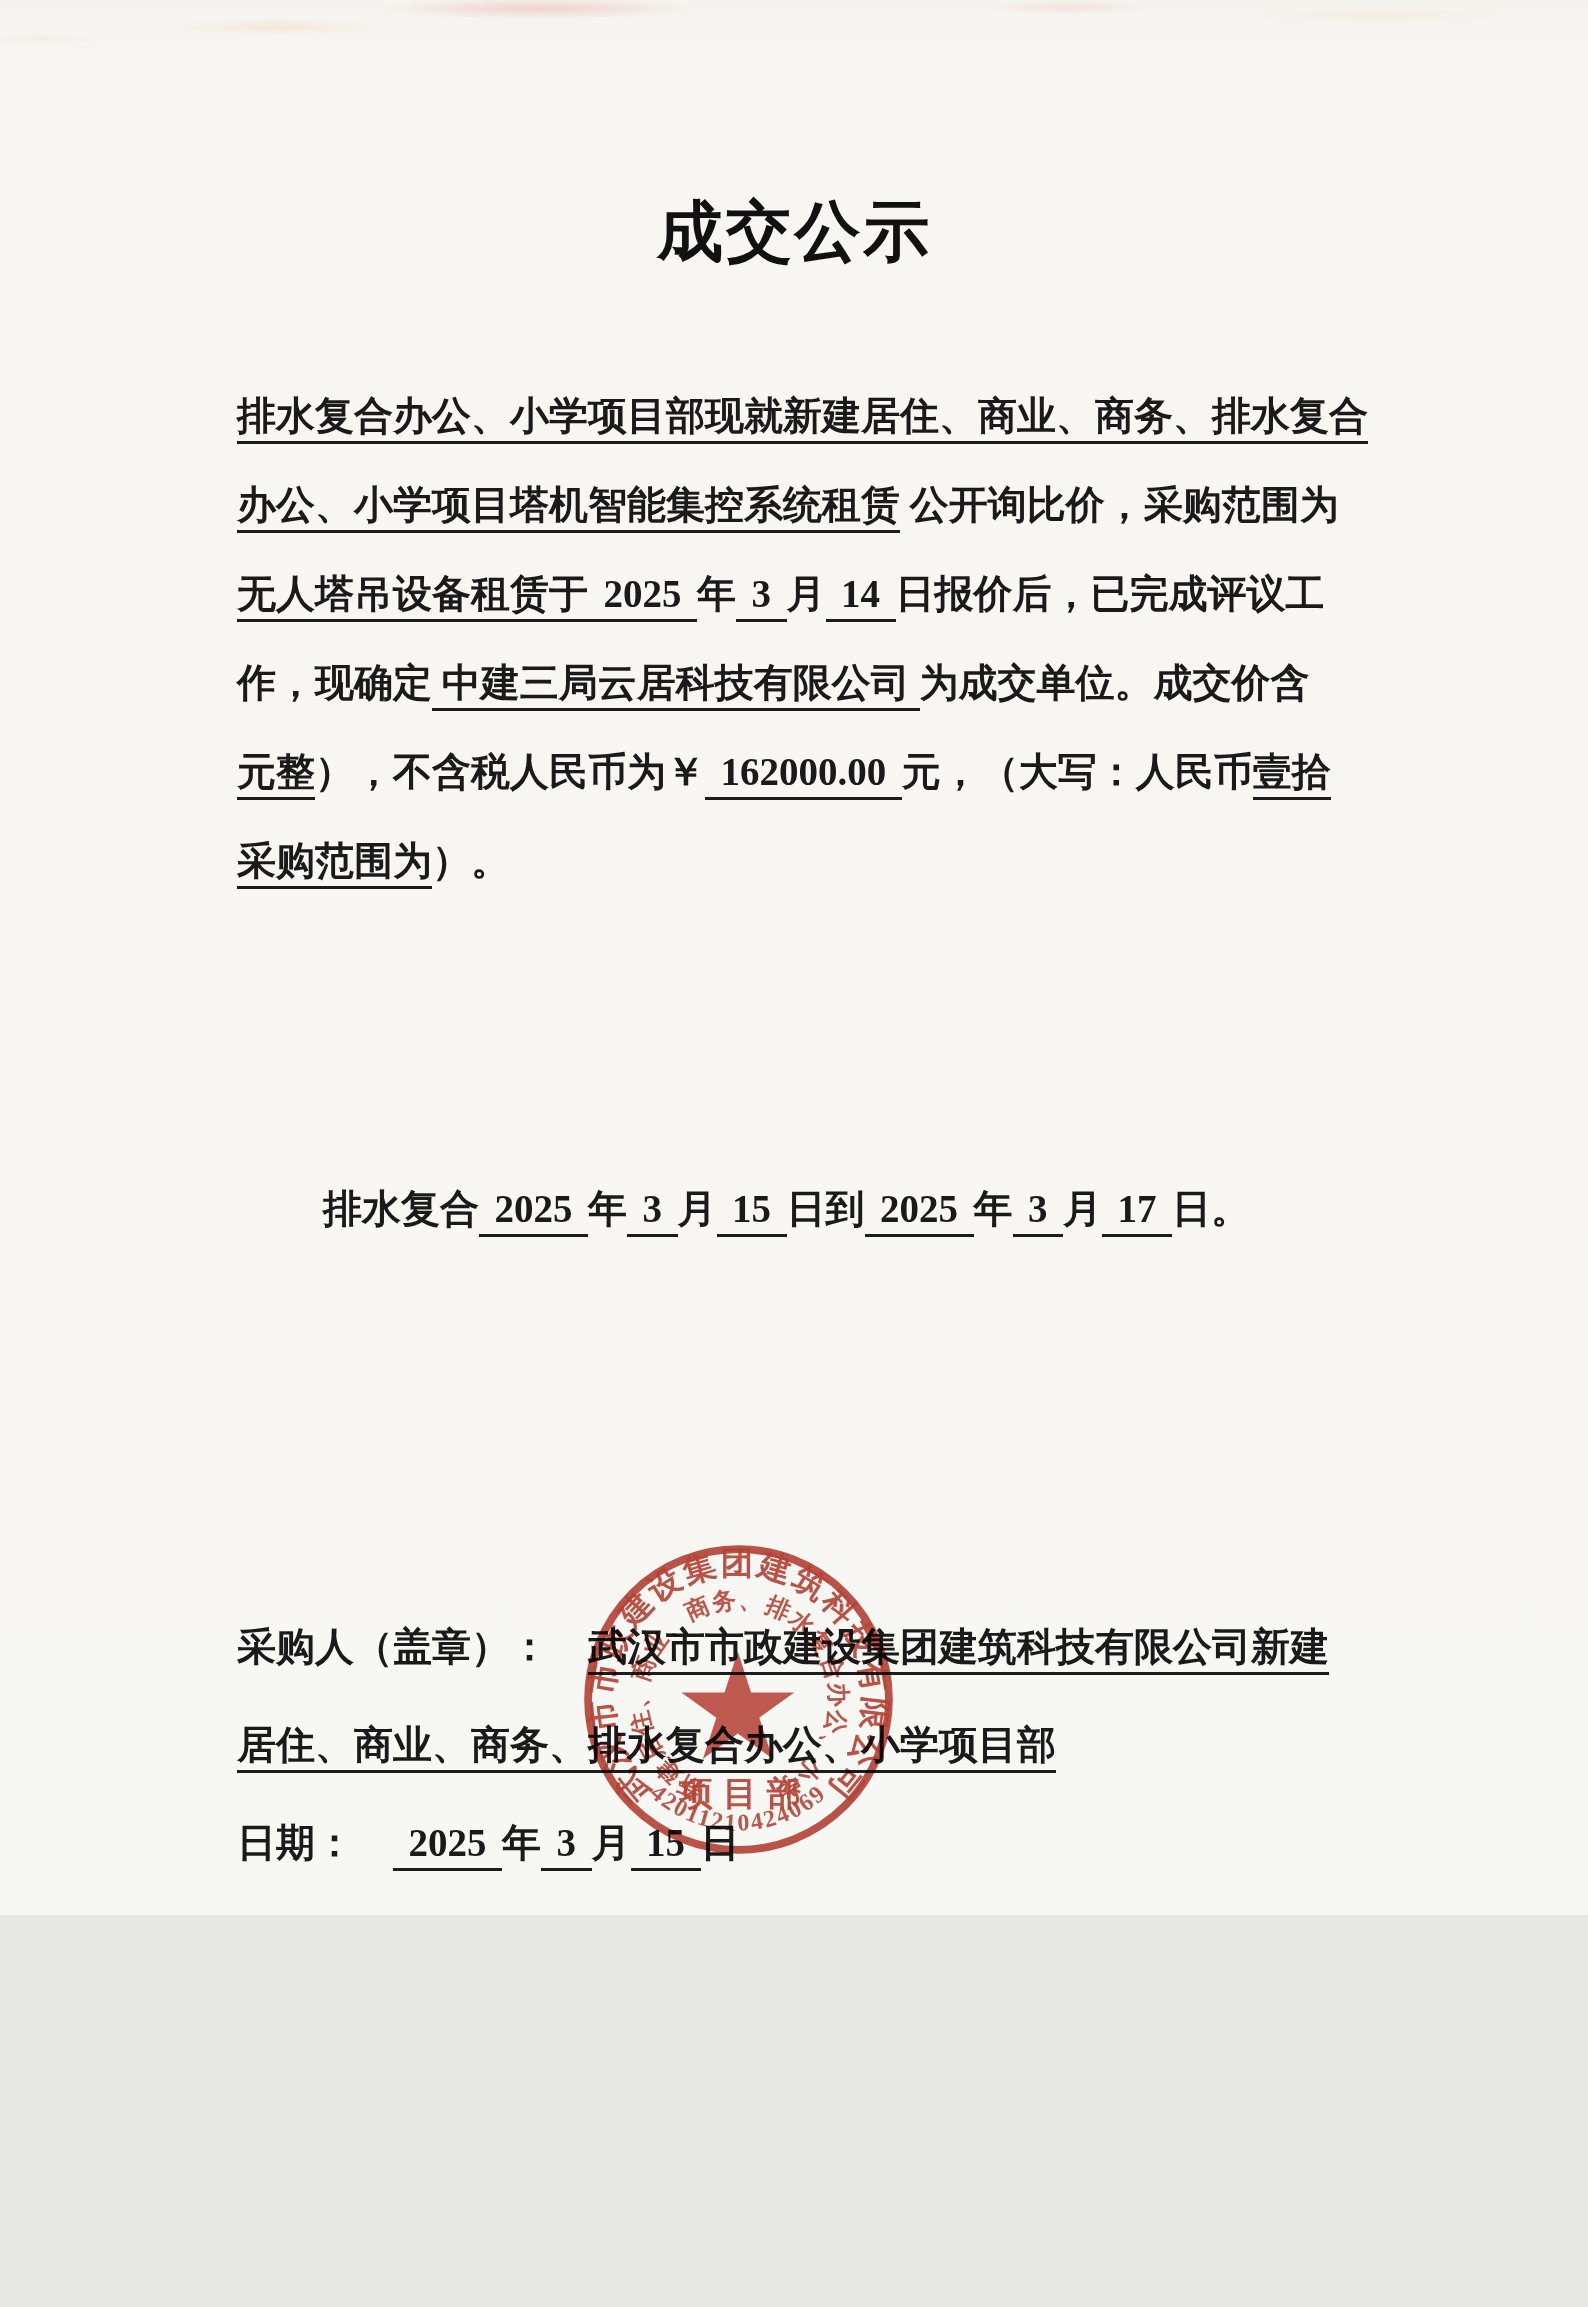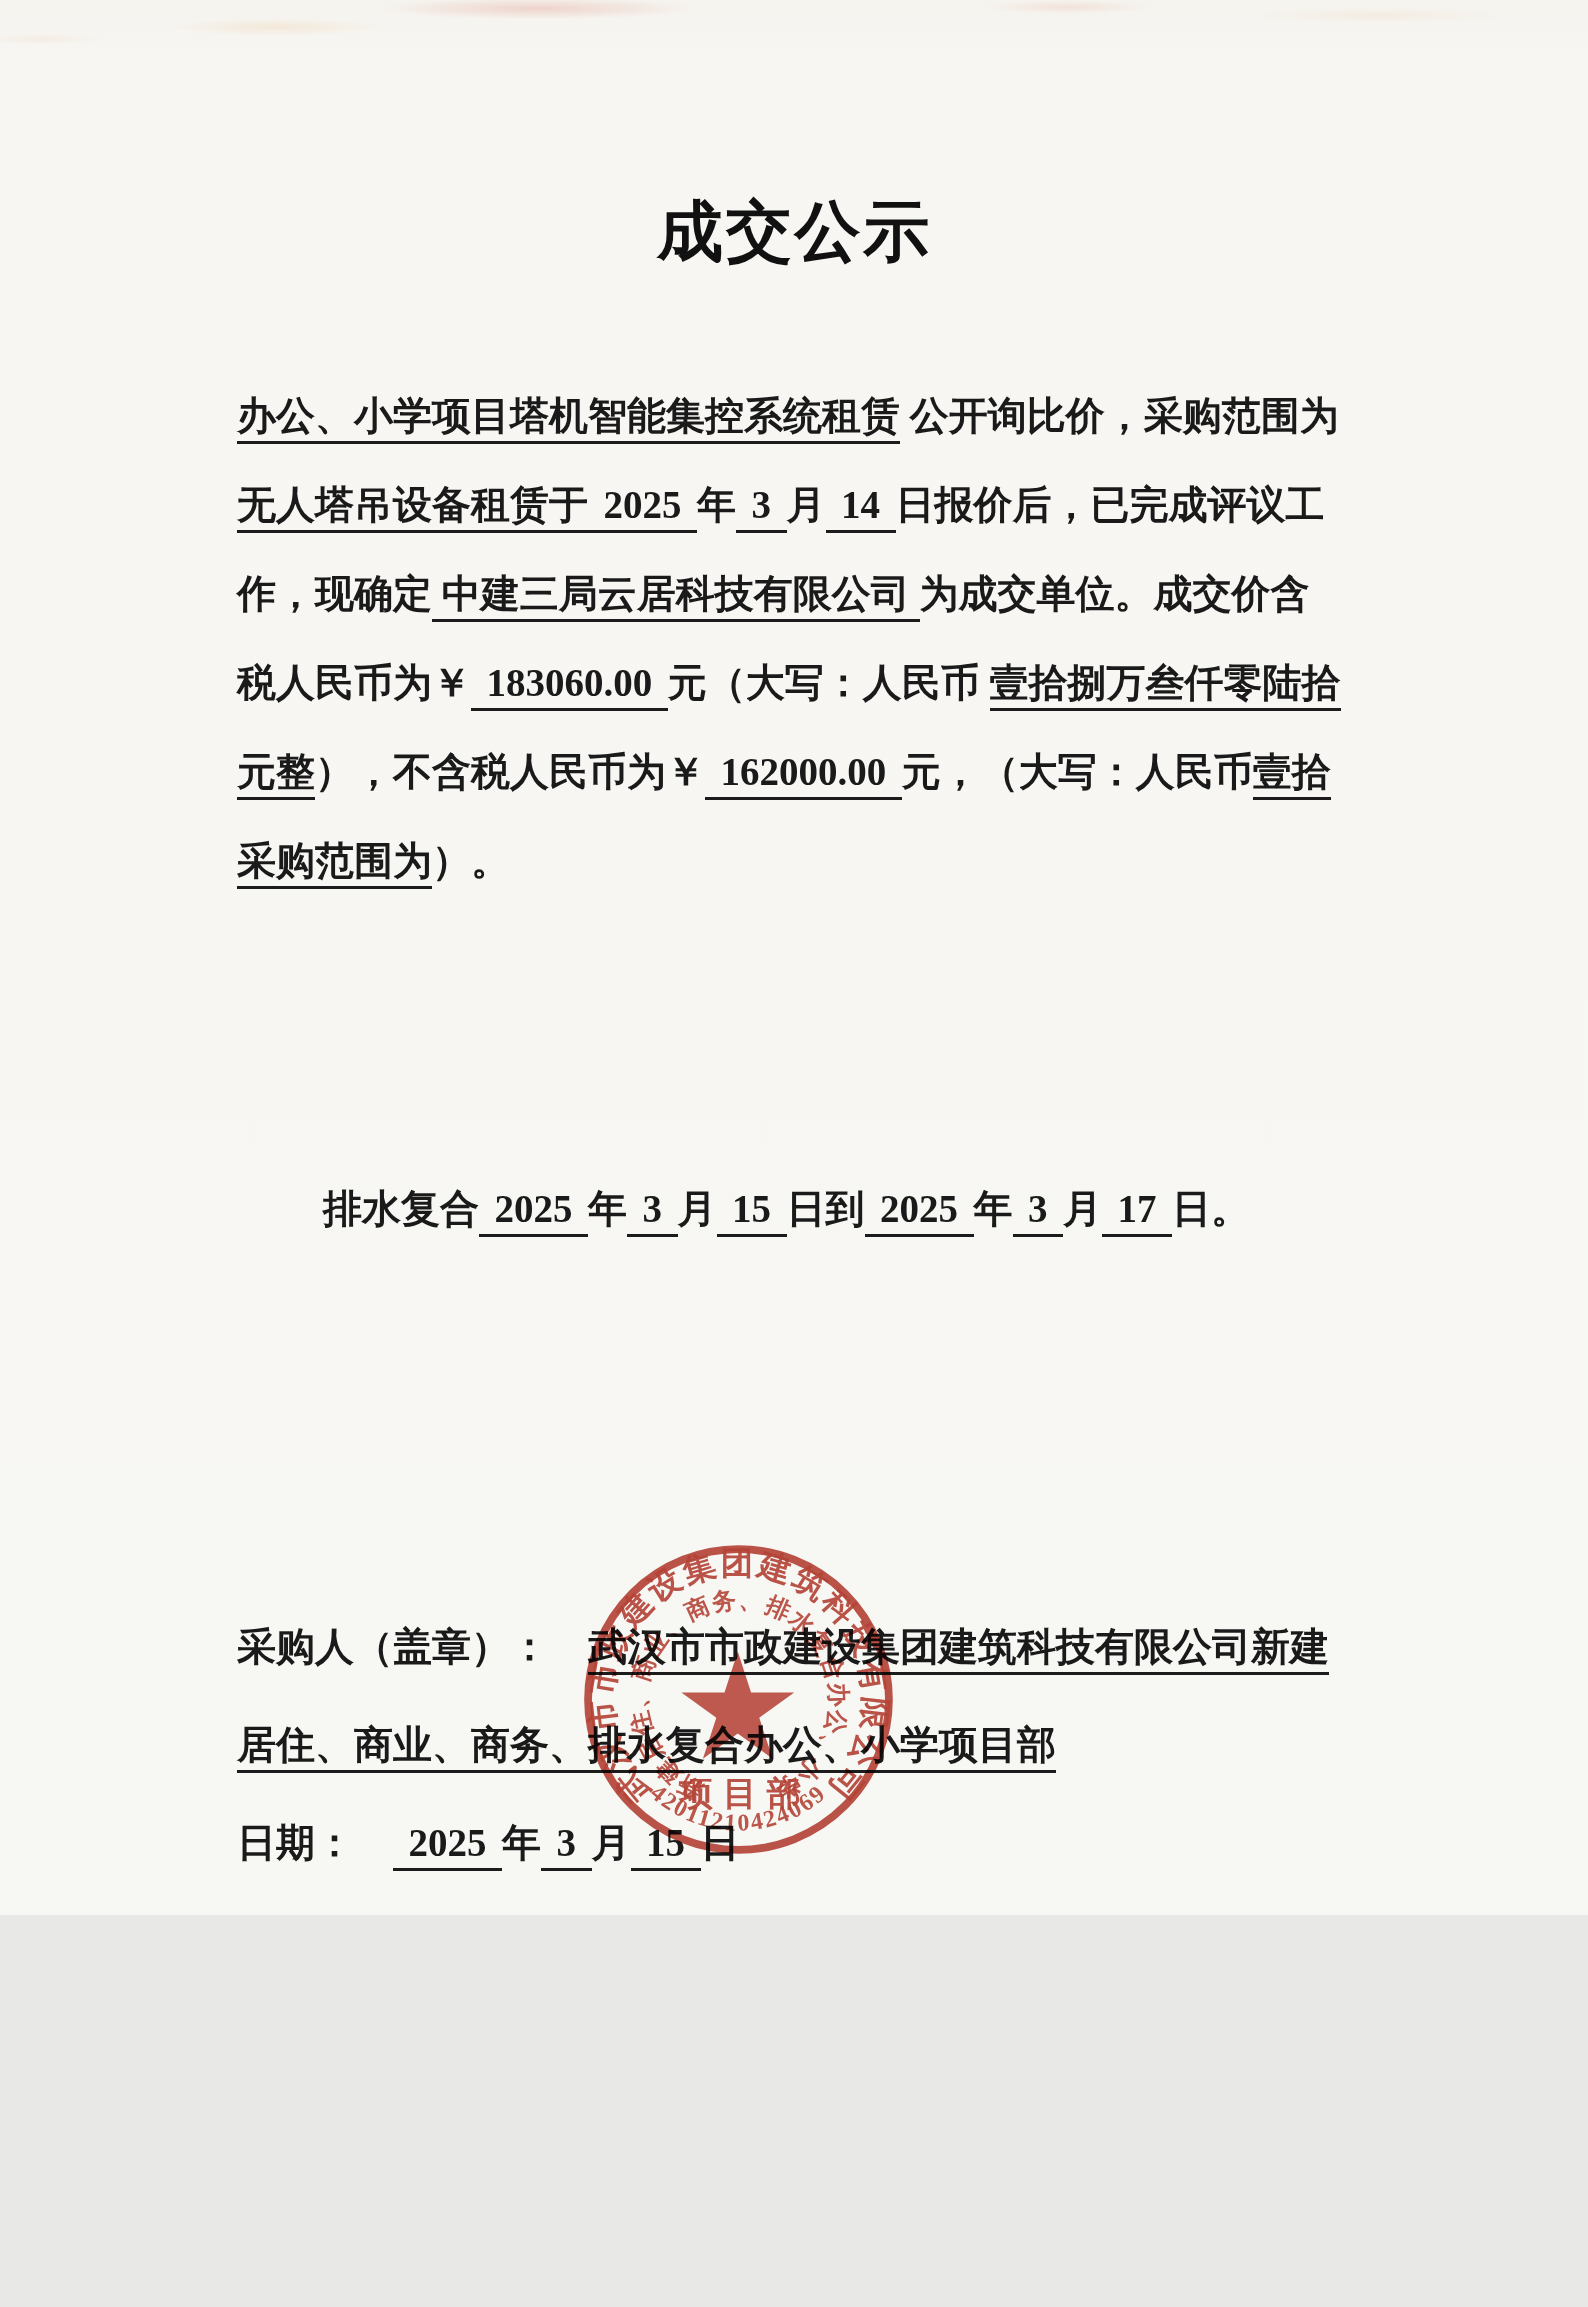--- a/index.html
+++ b/index.html
@@ -50,24 +50,24 @@
 </style>
 </head>
 <body>
 
 <div class="page">
   <div class="edge-noise"></div>
 
   <h1 class="title">成交公示</h1>
 
   <div class="para">
+    <div class="line"><span class="u">排水复合办公、小学项目部现就新建居住、商业、商务、排水复合</span></div>
     <div class="line"><span class="u">办公、小学项目塔机智能集控系统租赁</span><span> 公开询比价，采购范围为</span></div>
     <div class="line"><span class="u">无人塔吊设备租赁于</span><span class="u pad">2025</span><span>年</span><span class="u pad">3</span><span>月</span><span class="u pad">14</span><span>日报价后，已完成评议工</span></div>
     <div class="line"><span>作，现确定</span><span class="u"> 中建三局云居科技有限公司 </span><span>为成交单位。成交价含</span></div>
-    <div class="line"><span>税人民币为￥</span><span class="u pad">183060.00</span><span>元（大写：人民币 </span><span class="u">壹拾捌万叁仟零陆拾</span></div>
     <div class="line"><span class="u">元整</span><span>），不含税人民币为￥</span><span class="u pad">162000.00</span><span>元，（大写：人民币</span><span class="u">壹拾</span></div>
     <div class="line"><span class="u">采购范围为</span><span>）。</span></div>
   </div>
 
   <div class="notice line"><span>排水复合</span><span class="u pad">2025</span><span>年</span><span class="u pad">3</span><span>月</span><span class="u pad">15</span><span>日到</span><span class="u pad">2025</span><span>年</span><span class="u pad">3</span><span>月</span><span class="u pad">17</span><span>日。</span></div>
 
   <div class="sig">
     <div class="line"><span>采购人（盖章）：</span><span>　</span><span class="u">武汉市市政建设集团建筑科技有限公司新建</span></div>
     <div class="line"><span class="u">居住、商业、商务、排水复合办公、小学项目部</span></div>
     <div class="line"><span>日期：</span><span>　</span><span class="u pad">2025</span><span>年</span><span class="u pad">3</span><span>月</span><span class="u pad">15</span><span>日</span></div>

